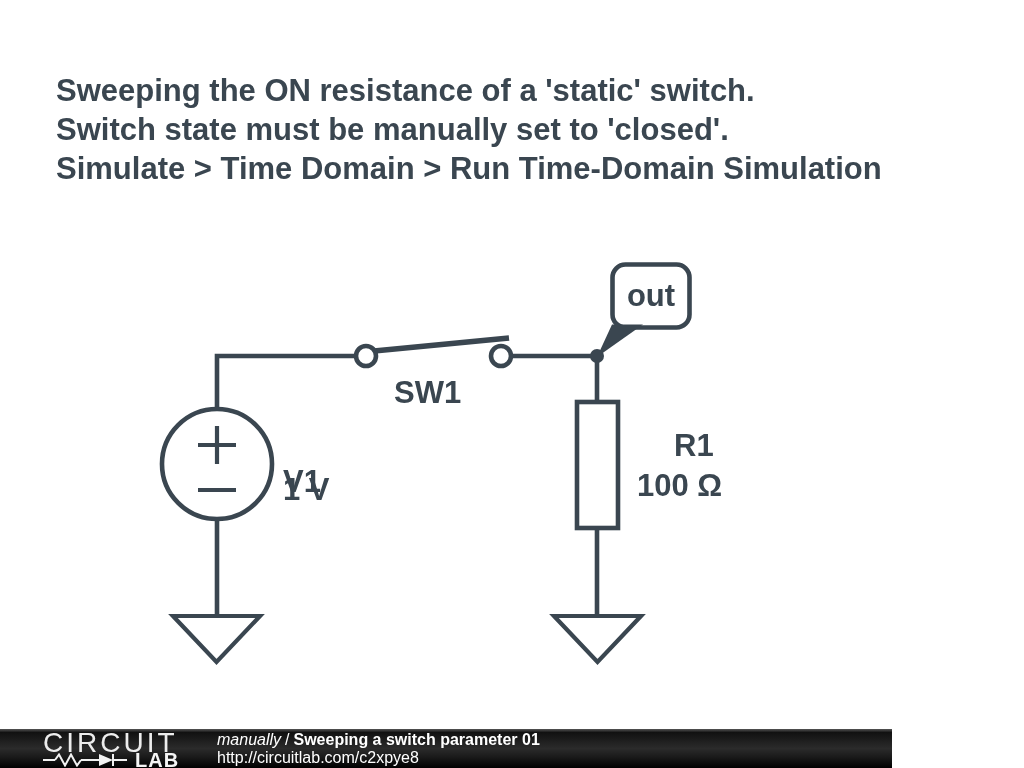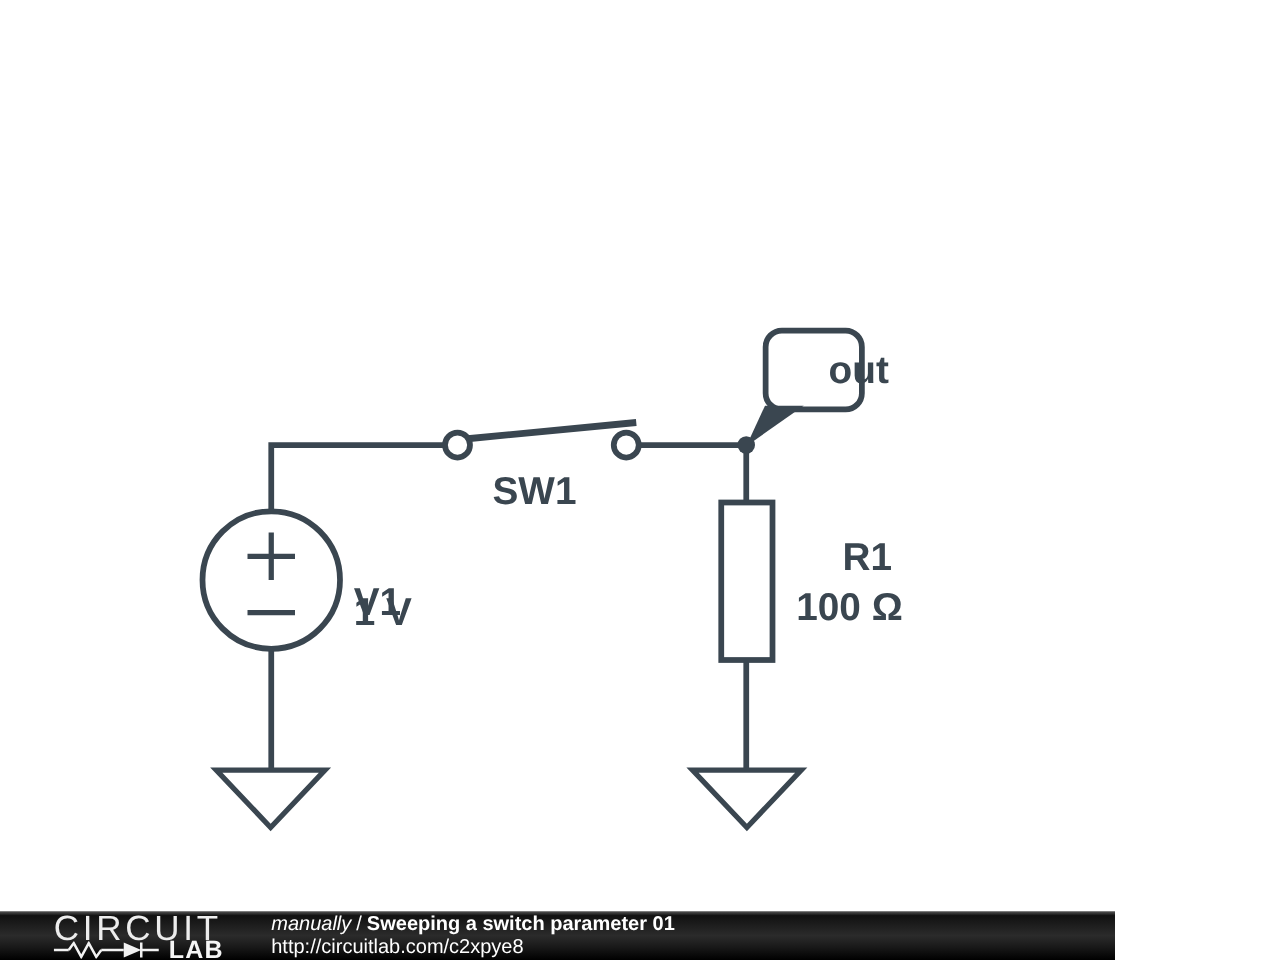--- a/index.html
+++ b/index.html
@@ -13,21 +13,21 @@
     color:#3a4650;white-space:nowrap;
   }
   .circuit-svg{position:absolute;left:0;top:0;}
   .clabel{
     position:absolute;font-size:31px;line-height:31px;font-weight:bold;
     color:#3a4650;white-space:nowrap;text-align:right;
   }
   .out-flag-textbox{
     position:absolute;left:612px;top:264px;width:78px;height:64px;
     display:flex;align-items:center;justify-content:center;
-    font-size:31px;font-weight:bold;color:#3a4650;margin-left:36px;
+    font-size:31px;font-weight:bold;color:#3a4650;
   }
   .footer{
     position:absolute;left:0;top:729px;width:892px;height:39px;
     background:linear-gradient(180deg,#565656 0%,#111111 9%,#2b2b2b 50%,#1a1a1a 72%,#000000 100%);
     color:#ffffff;
   }
   .logo{position:absolute;left:43px;top:0px;}
   .logo-top{
     font-size:28px;line-height:27px;letter-spacing:3px;
     color:#ededed;font-weight:400;
@@ -42,20 +42,25 @@
   .credit-author{font-style:italic;}
   .credit-sep{margin:0 4px;}
   .credit-title{font-weight:bold;text-align:center;}
   .credit-url{font-weight:normal;}
 </style>
 </head>
 <body>
 
 <div class="page">
 
+  <div class="heading">
+    <div>Sweeping the ON resistance of a 'static' switch.</div>
+    <div>Switch state must be manually set to 'closed'.</div>
+    <div>Simulate &gt; Time Domain &gt; Run Time-Domain Simulation</div>
+  </div>
 
   <svg class="circuit-svg" width="1024" height="768" viewBox="0 0 1024 768" fill="none" stroke="#3a4650" stroke-width="4.6">
 
     <path d="M217 409 V356 H356"></path>
     <path d="M511 356 H597"></path>
     <path d="M597 356 V402"></path>
     <path d="M597 528 V616"></path>
     <path d="M217 519 V616"></path>
 
     <path fill="#ffffff" stroke-width="4.2" d="M173 616 H260 L216.5 662 Z"></path>

